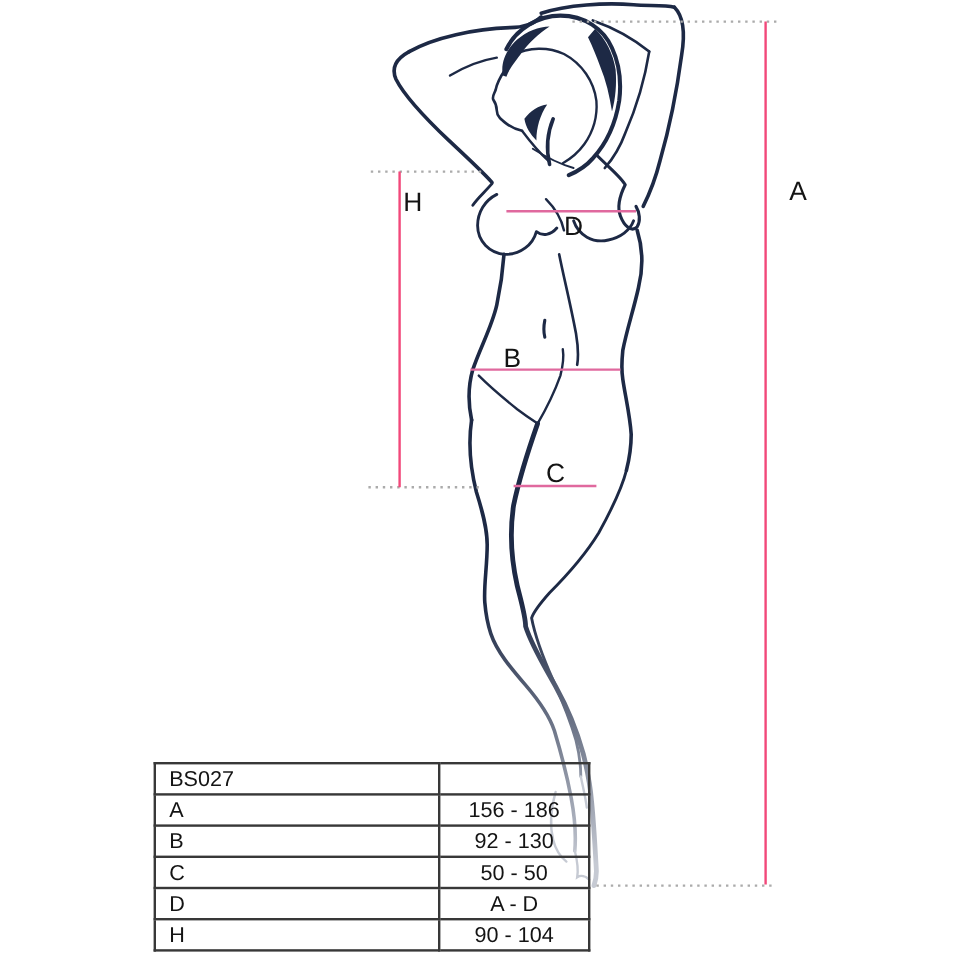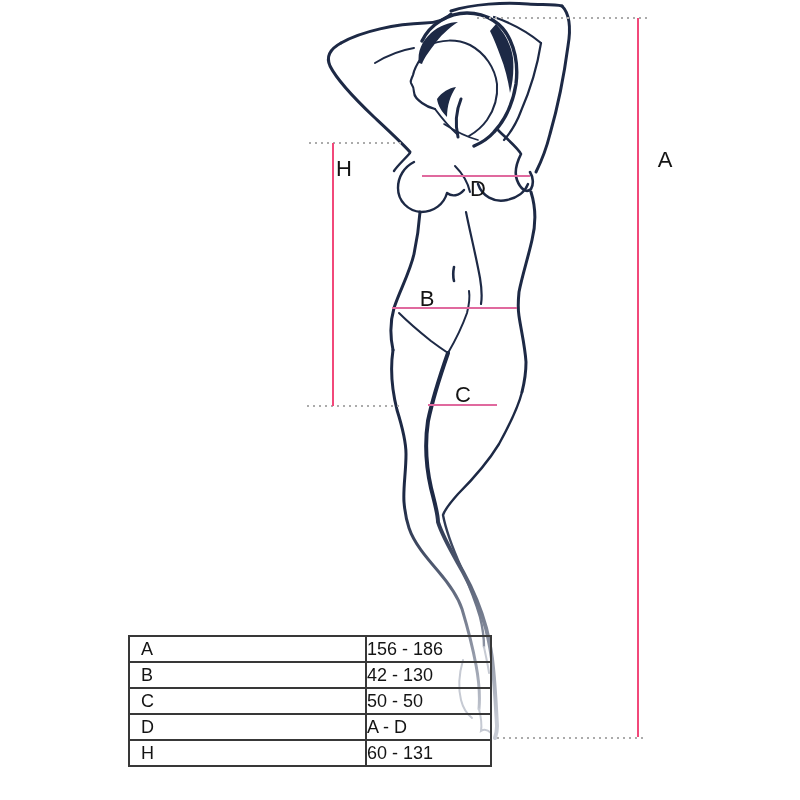--- a/index.html
+++ b/index.html
@@ -28,21 +28,21 @@
     border-collapse:collapse;table-layout:fixed;
     font-size:18px;color:var(--text-color);
     background:transparent;
   }
   .size-table td{
     border:2px solid var(--table-border);
     height:24px;padding:0;line-height:24px;
     background:transparent;overflow:hidden;
   }
   .size-table td.c1{width:224px;padding-left:11px;text-align:left;}
-  .size-table td.c2{width:123px;text-align:left;}
+  .size-table td.c2{width:123px;text-align:center;}
   .fig-stroke{fill:none;stroke:url(#legfade);stroke-linecap:round;stroke-linejoin:round;}
   .fig-fill{fill:var(--figure-navy);stroke:none;}
   .gray-stroke{fill:none;stroke:var(--leg-fade);stroke-linecap:round;}
   .pinkv{stroke:var(--line-pink-vertical);stroke-width:2;}
   .pinkh{stroke:var(--line-pink-horizontal);stroke-width:2;}
   .dotted{stroke:var(--guide-gray);stroke-width:2;stroke-dasharray:2 4;}
 </style>
 </head>
 <body>
 
@@ -137,36 +137,40 @@
   </svg>
 
   <div class="m-label" style="left:665px;top:160px;">A</div>
   <div class="m-label" style="left:344px;top:169px;">H</div>
   <div class="m-label" style="left:478px;top:189px;">D</div>
   <div class="m-label" style="left:427px;top:299px;">B</div>
   <div class="m-label" style="left:463px;top:395px;">C</div>
 
   <table class="size-table">
     <tbody>
+        <tr>
+      <td class="c1">BS027</td>
+      <td class="c2"></td>
+    </tr>
     <tr>
       <td class="c1">A</td>
       <td class="c2">156 - 186</td>
     </tr>
     <tr>
       <td class="c1">B</td>
-      <td class="c2">42 - 130</td>
+      <td class="c2">92 - 130</td>
     </tr>
     <tr>
       <td class="c1">C</td>
       <td class="c2">50 - 50</td>
     </tr>
     <tr>
       <td class="c1">D</td>
       <td class="c2">A - D</td>
     </tr>
     <tr>
       <td class="c1">H</td>
-      <td class="c2">60 - 131</td>
+      <td class="c2">90 - 104</td>
     </tr>
   </tbody>
     </table>
 
 </div>
 
 </body></html>

